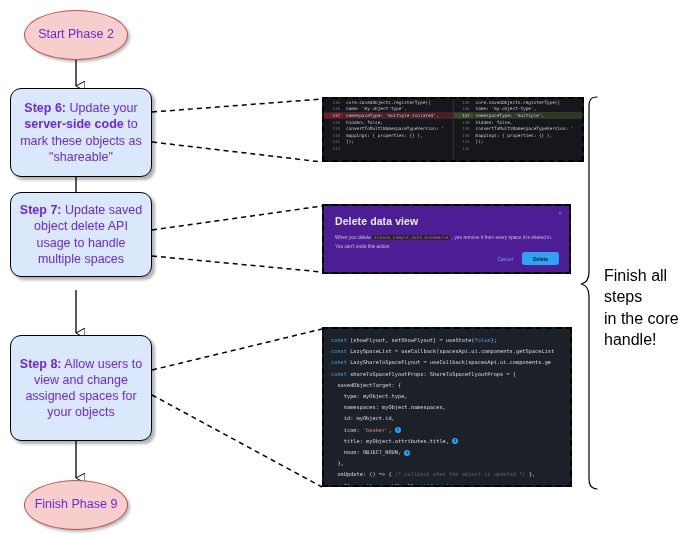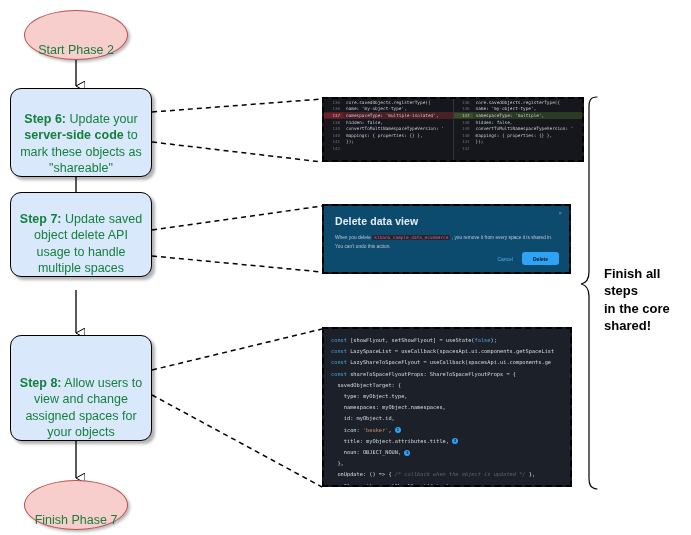--- a/index.html
+++ b/index.html
@@ -5,22 +5,22 @@
   html,body{margin:0;padding:0;background:#ffffff;}
   body{
     width:691px;height:535px;position:relative;overflow:hidden;
     font-family:"Liberation Sans", sans-serif;
     -webkit-font-smoothing:antialiased;
   }
   #canvas{position:absolute;inset:0;}
   svg.layer{position:absolute;left:0;top:0;width:691px;height:535px;pointer-events:none;}
 
   
-  .node{position:absolute;box-sizing:border-box;display:flex;align-items:flex-end;
-        justify-content:center;text-align:center;color:#15803d;}
+  .node{position:absolute;box-sizing:border-box;display:flex;align-items:center;
+        justify-content:center;text-align:center;color:#6d28d9;}
   .terminator{
     background:#f8cecc;border:1px solid #b85450;border-radius:50%;
     font-size:12.5px;line-height:1.25;
     box-shadow:2px 2px 3px rgba(0,0,0,.28);
   }
   .process{
     background:#dae8fc;border:1px solid #000;border-radius:11px;
     font-size:12.5px;line-height:1.30;padding:0 6px;
     box-shadow:3px 3px 3px rgba(0,0,0,.30);
   }
@@ -38,21 +38,21 @@
   .cgut{width:16px;flex:0 0 16px;text-align:right;padding-right:3px;
         color:#6a6f7a;font-family:"DejaVu Sans Mono",monospace;font-size:4.2px;}
   .ctxt{font-family:"DejaVu Sans Mono",monospace;font-size:4.4px;
         color:#c5cad4;padding-left:3px;overflow:hidden;text-overflow:clip;}
   .crow.del{background:#4a1f25;}
   .crow.del .cgut{background:#6d2028;color:#d5b8bb;}
   .crow.add{background:#2d3a23;}
   .crow.add .cgut{background:#3b4d2c;color:#bdcdb0;}
 
   
-  .modal{width:100%;height:100%;background:#0c4a6e;position:relative;
+  .modal{width:100%;height:100%;background:#4c1d95;position:relative;
          padding:9px 11px 8px 11px;box-sizing:border-box;}
   .modal-title{color:#e9edf5;font-size:10.5px;font-weight:bold;letter-spacing:.1px;}
   .modal-x{position:absolute;right:7px;top:4px;color:#8b93a2;font-size:6px;}
   .modal-body{color:#bcc3cf;font-size:4.8px;line-height:1.85;margin-top:7px;
               max-width:232px;}
   .codechip{color:#d36086;font-family:"DejaVu Sans Mono",monospace;font-size:4.4px;
             background:#232630;border-radius:2px;padding:0 2px;}
   .modal-actions{position:absolute;right:10px;bottom:7px;display:flex;
                  align-items:center;gap:9px;}
   .btn-cancel{color:#57a9f3;font-size:5px;}
@@ -66,21 +66,21 @@
          color:#d7dce5;white-space:pre;}
   .tk{color:#4aa3df;}  
   .ts{color:#c98d6b;}  
   .tc{color:#5b6472;font-style:italic;} 
   .badge{display:inline-block;width:6px;height:6px;border-radius:50%;
          background:#2ea3f5;color:#0b1016;font-size:4px;line-height:6px;
          text-align:center;font-family:"Liberation Sans",sans-serif;
          vertical-align:middle;font-weight:bold;}
 
   
-  .note{position:absolute;font-size:13px;line-height:1.33;color:#000;font-weight:bold;}
+  .note{position:absolute;font-size:16px;line-height:1.33;color:#000;}
 </style>
 </head>
 <body>
 
 <div id="canvas">
 
   <svg class="layer" viewBox="0 0 691 535">
     <defs>
       <marker id="oarrow" markerWidth="12" markerHeight="12" refX="5" refY="9" orient="auto" markerUnits="userSpaceOnUse">
         <path d="M0,0 L10,0 L5,9 Z" fill="#ffffff" stroke="#000" stroke-width="1"></path>
@@ -120,21 +120,21 @@
 
   <div class="node process" style="left:10px;top:192px;width:142px;height:85px;">
     <span><b>Step 7:</b> Update saved object delete API usage to handle multiple spaces</span>
   </div>
 
   <div class="node process" style="left:10px;top:335px;width:142px;height:106px;">
     <span><b>Step 8:</b> Allow users to view and change assigned spaces for your objects</span>
   </div>
 
   <div class="node terminator" style="left:24px;top:480px;width:104px;height:50px;">
-    <span>Finish Phase 7</span>
+    <span>Finish Phase 9</span>
   </div>
 
   <div class="shot" style="left:322px;top:97px;width:262px;height:65px;">
     <div class="diff">
       <div class="diffpane left" id="diff-left">
           <div class="crow">
             <span class="cgut">136</span>
             <span class="ctxt">core.savedObjects.registerType({</span>
           </div>
           <div class="crow">
@@ -235,16 +235,16 @@
         <div class="tline"><span class="">    noun: OBJECT_NOUN, </span><span class="badge">3</span></div>
         <div class="tline"><span class="">  },</span></div>
         <div class="tline"><span class="">  onUpdate: () =&gt; { </span><span class="tc">/* callback when the object is updated */</span><span class=""> },</span></div>
         <div class="tline"><span class="">  onClose: () =&gt; setShowFlyout(</span><span class="tk">false</span><span class="">),</span></div>
       </div>
   </div>
 
   <div class="note" style="left:604px;top:265px;width:86px;">
     <div>Finish all steps</div>
     <div>in the core</div>
-    <div>shared!</div>
+    <div>handle!</div>
   </div>
 
 </div>
 
 </body></html>

